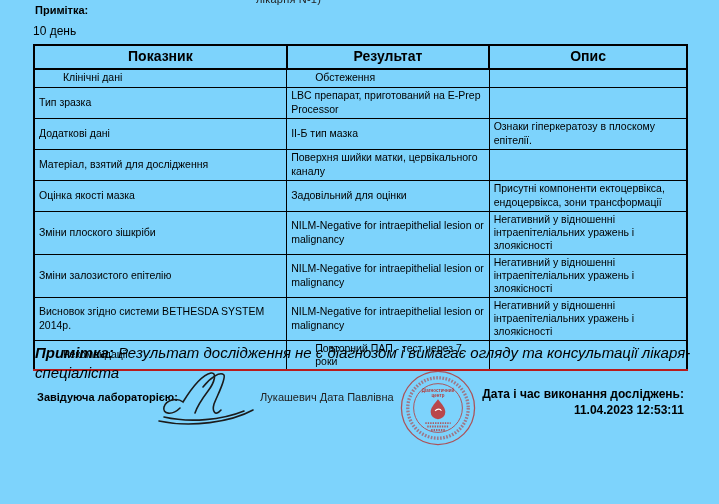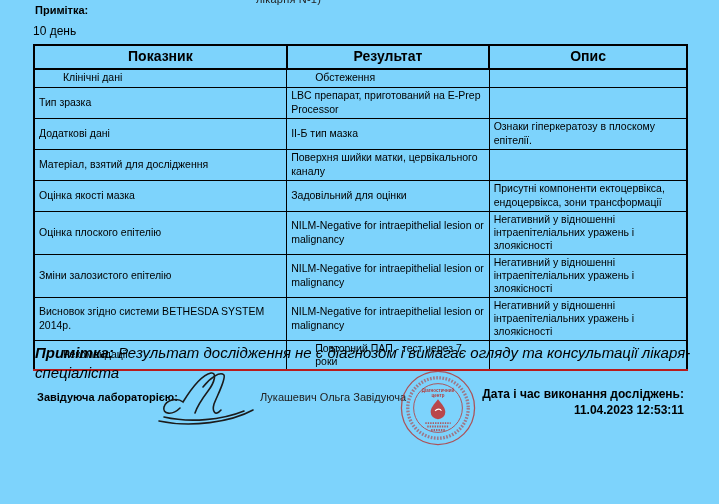--- a/index.html
+++ b/index.html
@@ -113,21 +113,21 @@
         <td>Матеріал, взятий для дослідження</td>
         <td>Поверхня шийки матки, цервікального каналу</td>
         <td></td>
       </tr>
       <tr class="h2">
         <td>Оцінка якості мазка</td>
         <td>Задовільний для оцінки</td>
         <td>Присутні компоненти ектоцервікса, ендоцервікса, зони трансформації</td>
       </tr>
       <tr class="h3">
-        <td>Оцінка плоского епітелію</td>
+        <td>Зміни плоского зішкріби</td>
         <td>NILM-Negative for intraepithelial lesion or malignancy</td>
         <td>Негативний у відношенні інтраепітеліальних уражень і злоякісності</td>
       </tr>
       <tr class="h3">
         <td>Зміни залозистого епітелію</td>
         <td>NILM-Negative for intraepithelial lesion or malignancy</td>
         <td>Негативний у відношенні інтраепітеліальних уражень і злоякісності</td>
       </tr>
       <tr class="h3">
         <td>Висновок згідно системи BETHESDA SYSTEM 2014р.</td>
@@ -150,21 +150,21 @@
 
   <svg class="signature-svg" width="104" height="56" viewBox="0 0 104 56">
     <g fill="none" stroke="#1b1b1b" stroke-width="1.6" stroke-linecap="round">
       <path d="M24 38 C 16 46, 6 44, 8 37 C 10 30, 21 27, 27 32 C 35 19, 46 5, 55 3 C 61 2, 59 12, 52 21 C 46 29, 41 37, 39 43"></path>
       <path d="M47 17 C 54 8, 64 1, 68 5 C 70 9, 62 24, 58 34 C 56 41, 59 47, 65 40"></path>
       <path d="M3 51 C 35 58, 75 52, 97 40"></path>
       <path d="M8 47 C 34 53, 66 50, 88 41"></path>
     </g>
   </svg>
 
-  <span class="sign-name">Лукашевич Ольга Завідуюча</span>
+  <span class="sign-name">Лукашевич Дата Павлівна</span>
 
   <svg class="stamp-svg" width="78" height="78" viewBox="0 0 80 80">
     <g stroke="#b43c3c" fill="none" opacity="0.85">
       <circle cx="40" cy="40" r="37.5" stroke-width="1.3"></circle>
       <circle cx="40" cy="40" r="25" stroke-width="1"></circle>
       <circle cx="40" cy="40" r="31" stroke-width="3.4" stroke-dasharray="1.7 1.5" opacity="0.7"></circle>
     </g>
     <text x="40" y="23.5" text-anchor="middle" font-size="4.6" font-weight="bold" fill="#b43c3c" font-family="Liberation Sans, sans-serif">Діагностичний</text>
     <text x="40" y="28.5" text-anchor="middle" font-size="4.6" font-weight="bold" fill="#b43c3c" font-family="Liberation Sans, sans-serif">центр</text>
     <path d="M40 31 C 35.5 36.5, 32.5 40, 32.5 44 A 7.5 7.5 0 0 0 47.5 44 C 47.5 40, 44.5 36.5, 40 31 Z" fill="#c03737" opacity="0.9"></path>

